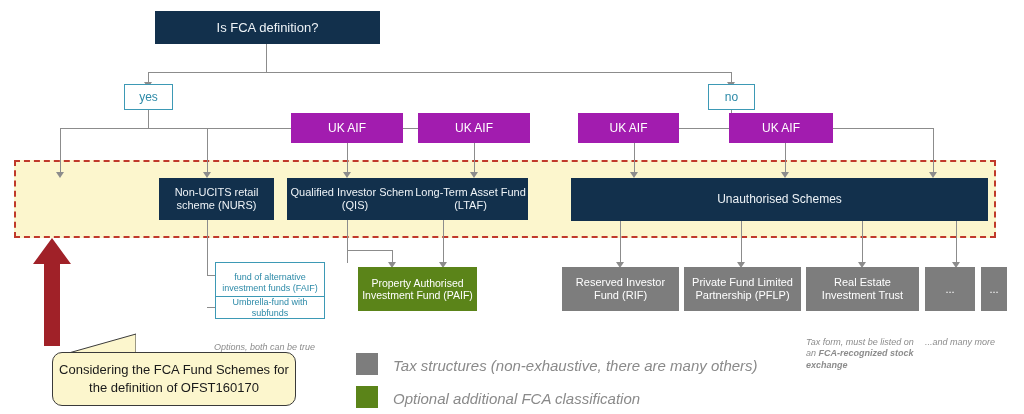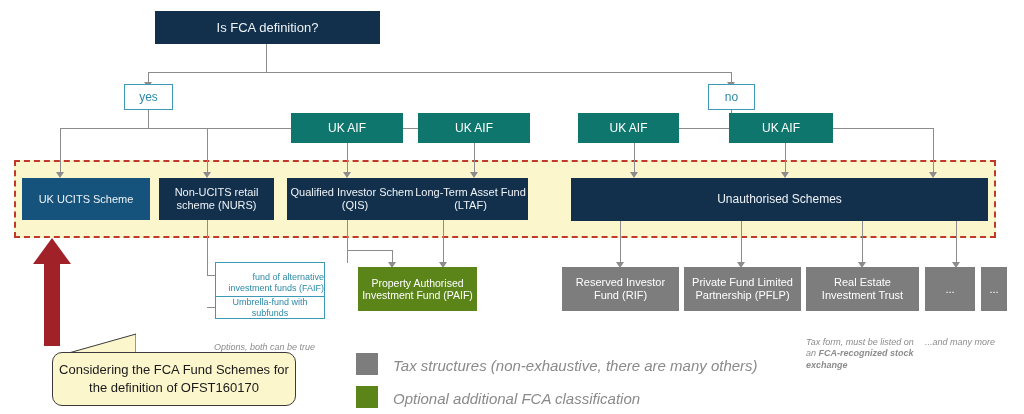--- a/index.html
+++ b/index.html
@@ -31,21 +31,21 @@
   .navy {
     background: #12304c;
     color: #eef3f7;
   }
   .navy-light {
     background: #15537d;
     color: #eef3f7;
   }
   
   .teal {
-    background: #0f766e;
+    background: #a21caf;
     color: #ffffff;
   }
   
   .outline {
     background: #ffffff;
     border: 1px solid #3d99b5;
     color: #2d8aa8;
   }
   .green {
     background: #5b8419;
@@ -225,38 +225,35 @@
   <div class="box teal fs12" style="left:418px; top:113px; width:112px; height:30px;">
     <span>UK AIF</span>
   </div>
   <div class="box teal fs12" style="left:578px; top:113px; width:101px; height:30px;">
     <span>UK AIF</span>
   </div>
   <div class="box teal fs12" style="left:729px; top:113px; width:104px; height:30px;">
     <span>UK AIF</span>
   </div>
 
-  <div class="box navy-light fs11" style="left:22px; top:178px; width:128px; height:42px;">
-    <span>UK UCITS Scheme</span>
-  </div>
   <div class="box navy fs11" style="left:159px; top:178px; width:115px; height:42px;">
     <span>Non-UCITS retail scheme (NURS)</span>
   </div>
   <div class="box navy fs11" style="left:287px; top:178px; width:136px; height:42px;">
     <span>Qualified Investor Scheme (QIS)</span>
   </div>
   <div class="box navy fs11" style="left:413px; top:178px; width:115px; height:42px;">
     <span>Long-Term Asset Fund (LTAF)</span>
   </div>
 
   <div class="box navy fs12" style="left:571px; top:178px; width:417px; height:43px;">
     <span>Unauthorised Schemes</span>
   </div>
 
-  <div class="box outline fs9" style="left:215px; top:262px; width:110px; height:41px; color:#2d8aa8;text-align:right;">
+  <div class="box outline fs9" style="left:215px; top:262px; width:110px; height:41px; color:#2d8aa8;">
     <span>fund of alternative investment funds (FAIF)</span>
   </div>
   <div class="box outline fs9" style="left:215px; top:296px; width:110px; height:23px; color:#2d8aa8;">
     <span>Umbrella-fund with subfunds</span>
   </div>
   <div class="caption fs9" style="left:192px; top:322px; width:145px; text-align:center;">Options, both can be true</div>
 
   <div class="box green fs105" style="left:358px; top:267px; width:119px; height:44px;">
     <span>Property Authorised Investment Fund (PAIF)</span>
   </div>

